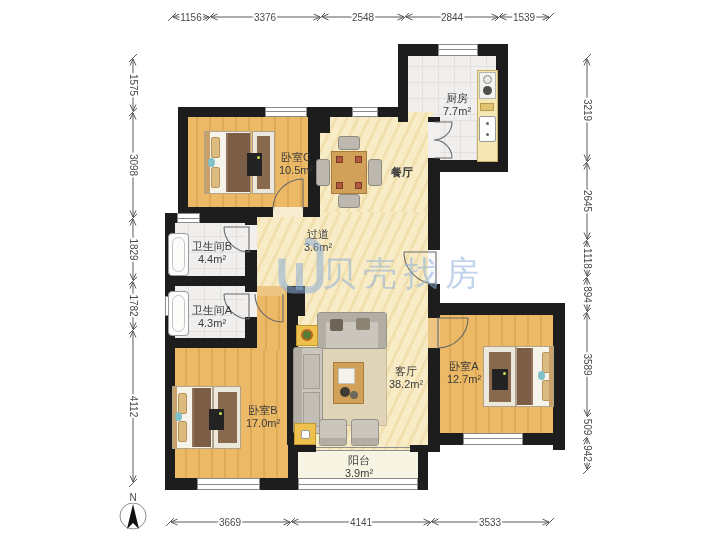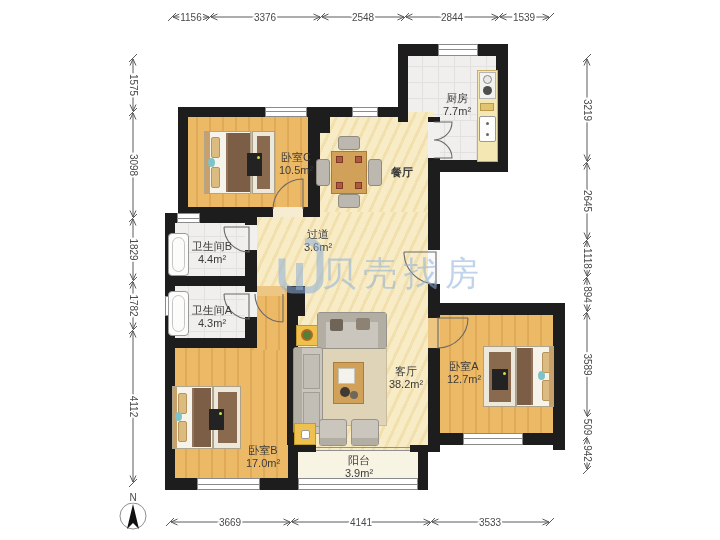--- a/index.html
+++ b/index.html
@@ -229,21 +229,21 @@
     <div>3.6m²</div>
   </div>
   <div class="lbl" style="left:212px;top:240px;">
     <div>卫生间B</div>
     <div>4.4m²</div>
   </div>
   <div class="lbl" style="left:212px;top:304px;">
     <div>卫生间A</div>
     <div>4.3m²</div>
   </div>
-  <div class="lbl" style="left:263px;top:404px;margin-top:40px;">
+  <div class="lbl" style="left:263px;top:404px;">
     <div>卧室B</div>
     <div>17.0m²</div>
   </div>
   <div class="lbl" style="left:406px;top:365px;">
     <div>客厅</div>
     <div>38.2m²</div>
   </div>
   <div class="lbl" style="left:464px;top:360px;">
     <div>卧室A</div>
     <div>12.7m²</div>

